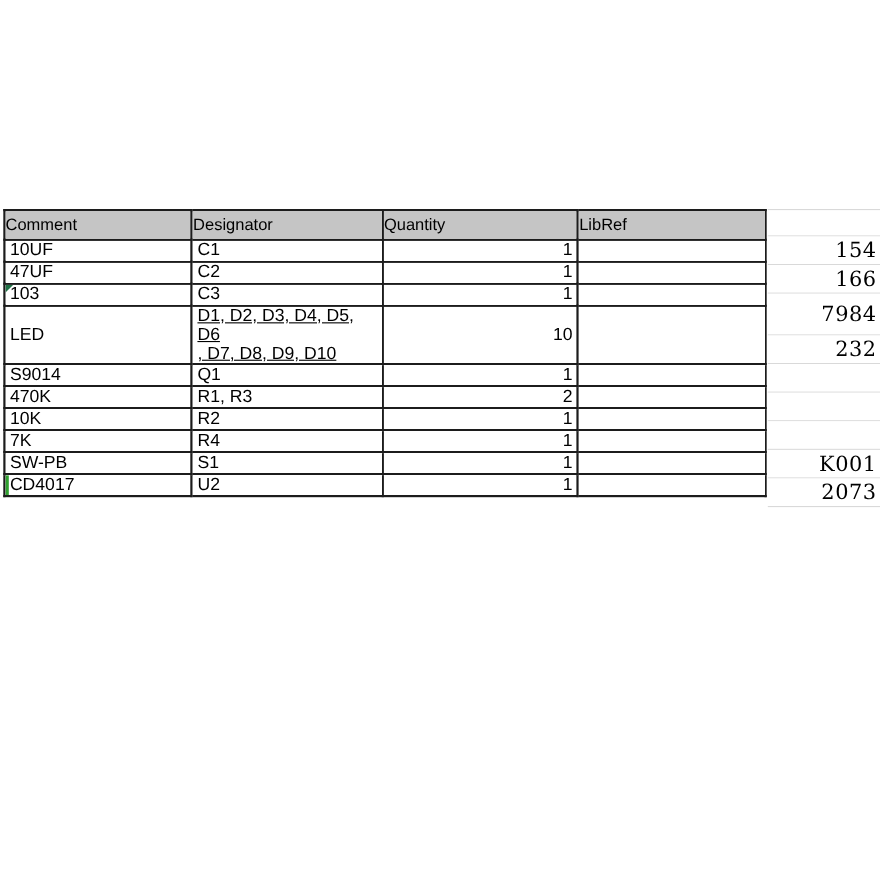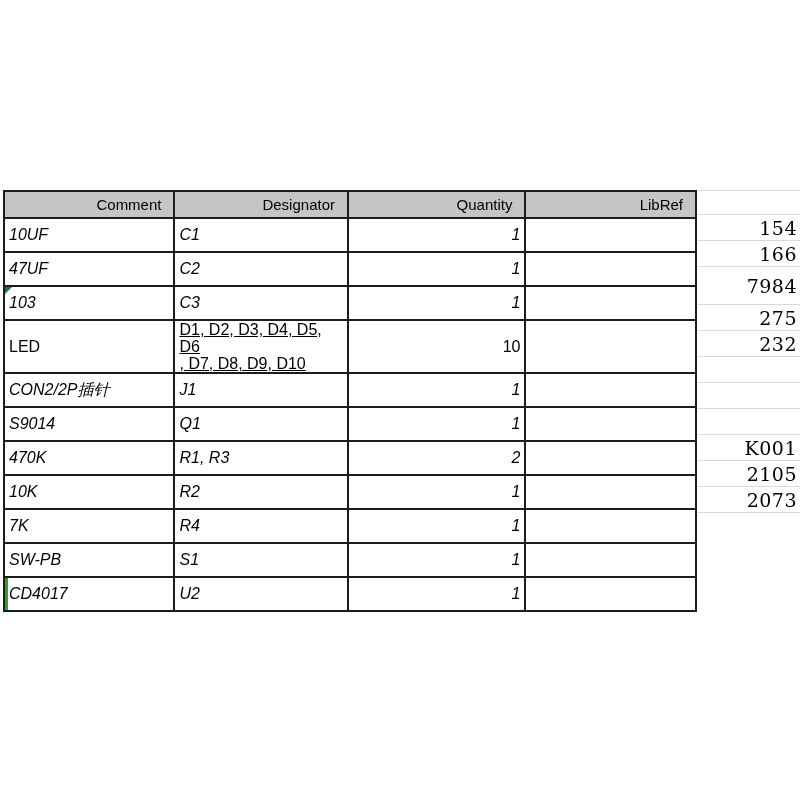--- a/index.html
+++ b/index.html
@@ -7,25 +7,25 @@
     width:800px;height:800px;background:#ffffff;position:relative;
     font-family:"Liberation Sans", sans-serif;color:#000;overflow:hidden;
   }
   .sheet{position:absolute;left:3px;top:190px;}
   table.bom{border-collapse:collapse;table-layout:fixed;width:694px;}
   table.bom th, table.bom td{
     border:2px solid #1c1c1c;overflow:hidden;position:relative;
     vertical-align:middle;
   }
   table.bom th{
-    background:#c5c5c5;font-weight:400;font-size:15px;text-align:right;
-    height:25px;padding:0 12px;
+    background:#c5c5c5;font-weight:400;font-size:15px;text-align:left;
+    height:25px;padding:0 0;
   }
   table.bom td{font-size:16px;padding:0 4px;background:#ffffff;}
-  tr.row-std{height:34px;font-style:italic;}
+  tr.row-std{height:20px;}
   tr.row-tall{height:38px;}
   td.qty{text-align:right;padding-right:5px;}
   td.wrap{white-space:pre-line;line-height:17px;text-decoration:underline;}
   
   .tri{
     position:absolute;top:0;left:0;width:0;height:0;
     border-top:7px solid #1e7145;border-right:7px solid transparent;
   }
   
   .greenbar{
@@ -92,26 +92,20 @@
     </tr>
 
     <tr class="row-tall">
       <td>LED</td>
       <td class="wrap">D1, D2, D3, D4, D5, D6
 , D7, D8, D9, D10</td>
       <td class="qty">10</td>
       <td></td>
     </tr>
 
-    <tr class="row-std">
-      <td>CON2/2P插针</td>
-      <td>J1</td>
-      <td class="qty">1</td>
-      <td></td>
-    </tr>
 
     <tr class="row-std">
       <td>S9014</td>
       <td>Q1</td>
       <td class="qty">1</td>
       <td></td>
     </tr>
 
     <tr class="row-std">
       <td>470K</td>
@@ -152,23 +146,21 @@
       <td></td>
     </tr>
   </tbody>
     </table>
 
   <div class="extra-col">
     <div class="xcell xh-head"></div>
     <div class="xcell xh-std">154</div>
     <div class="xcell xh-std">166</div>
     <div class="xcell xh-tall">7984</div>
-    <div class="xcell xh-std">275</div>
     <div class="xcell xh-std">232</div>
     <div class="xcell xh-std"></div>
     <div class="xcell xh-std"></div>
     <div class="xcell xh-std"></div>
     <div class="xcell xh-std">K001</div>
-    <div class="xcell xh-std">2105</div>
     <div class="xcell xh-std">2073</div>
   </div>
 
 </div>
 
 </body></html>

